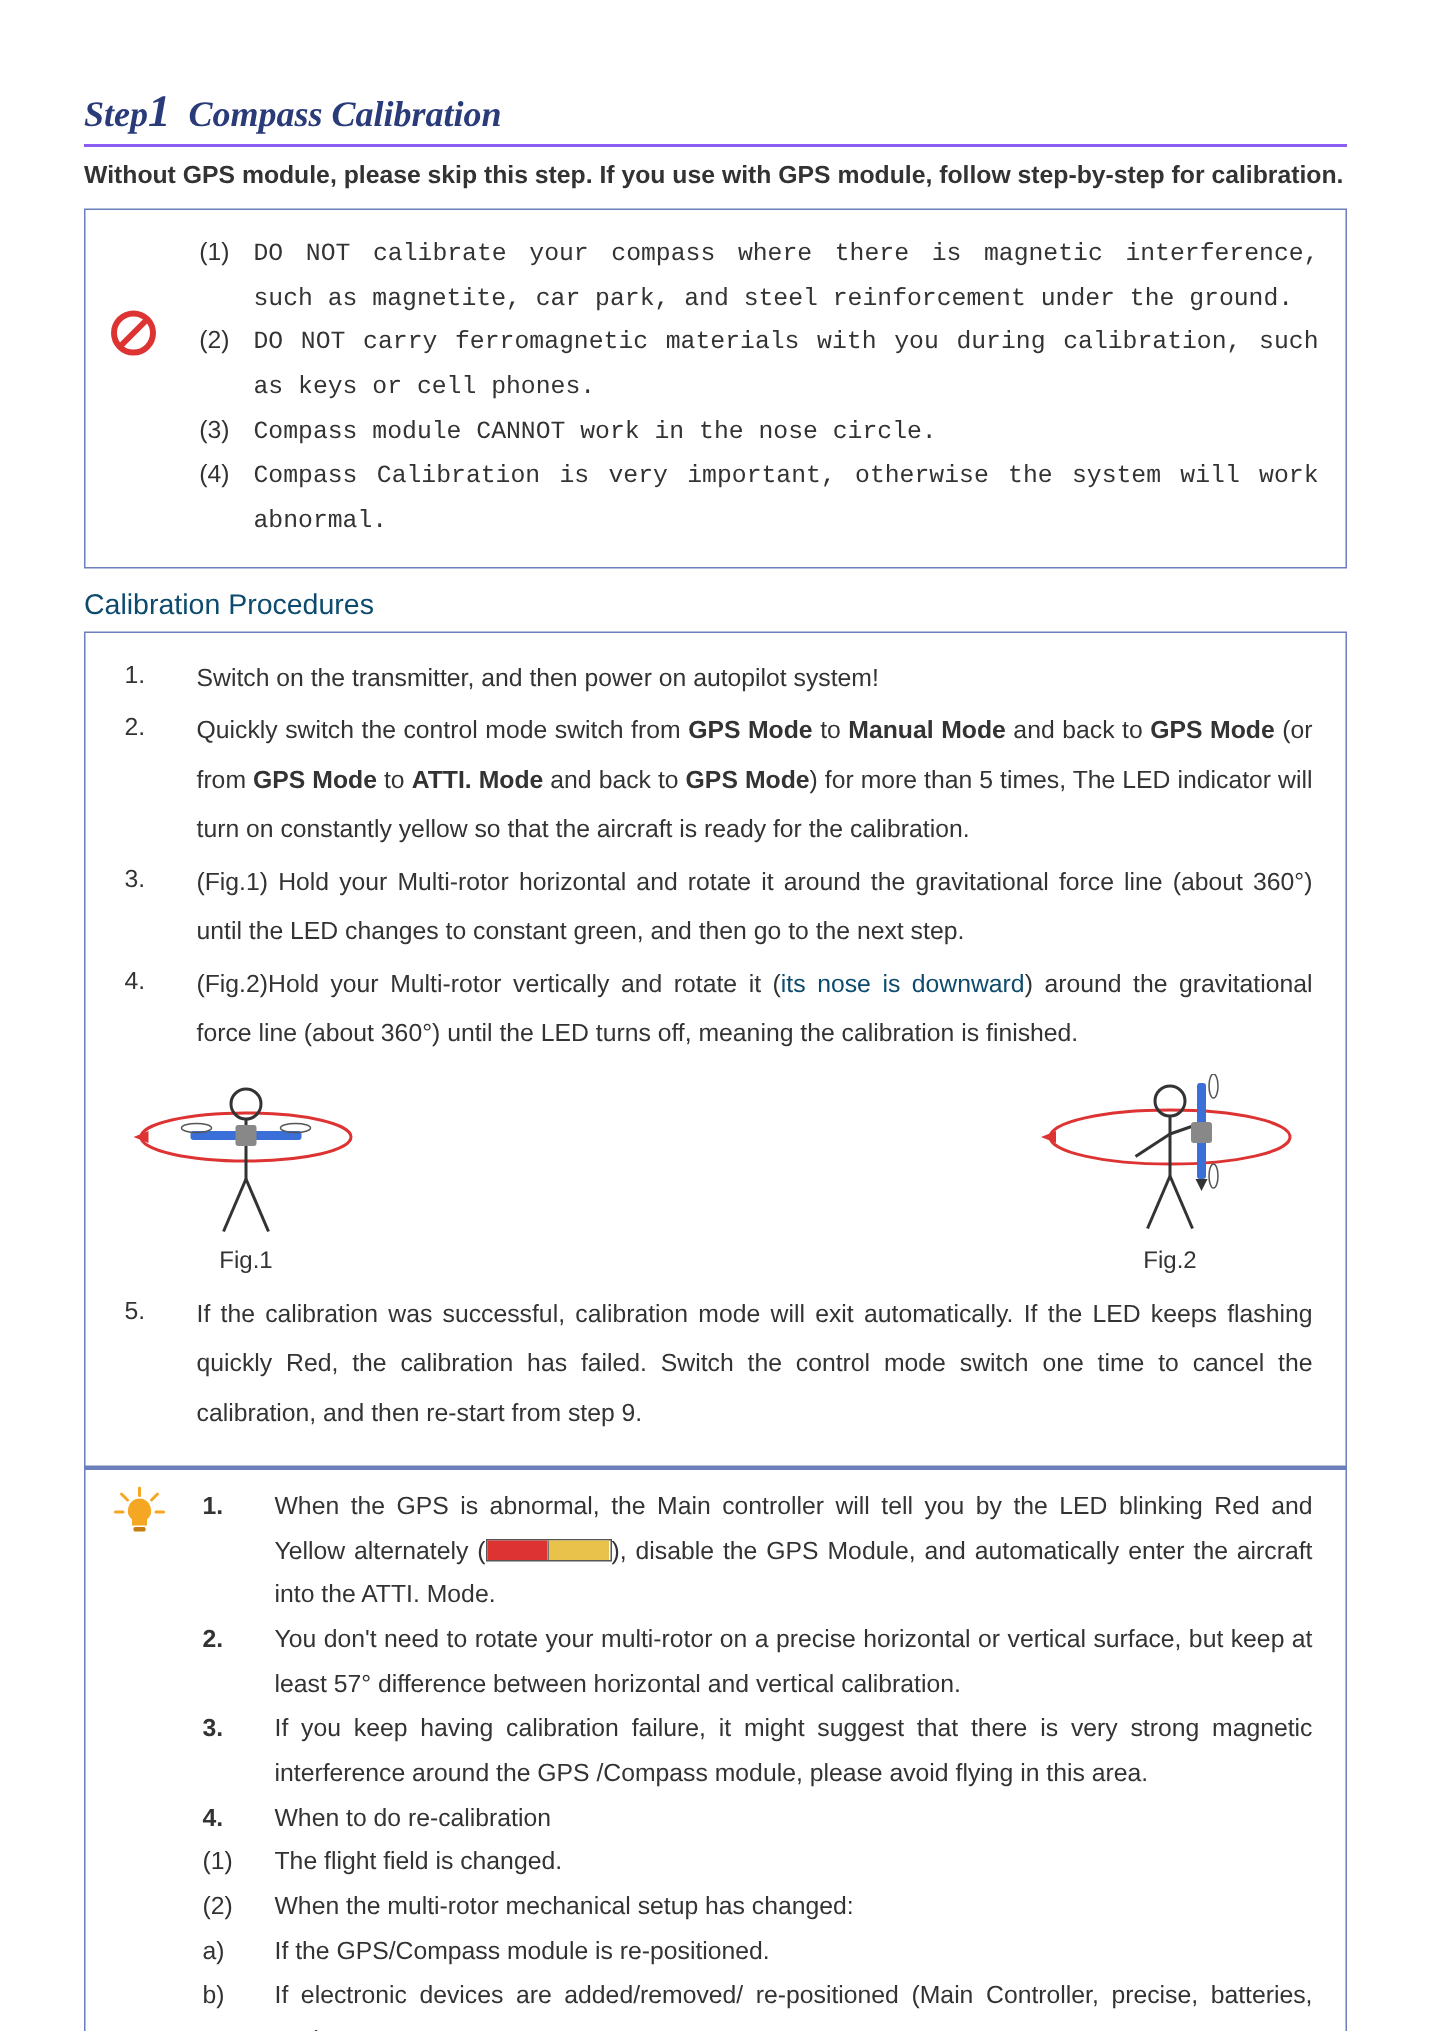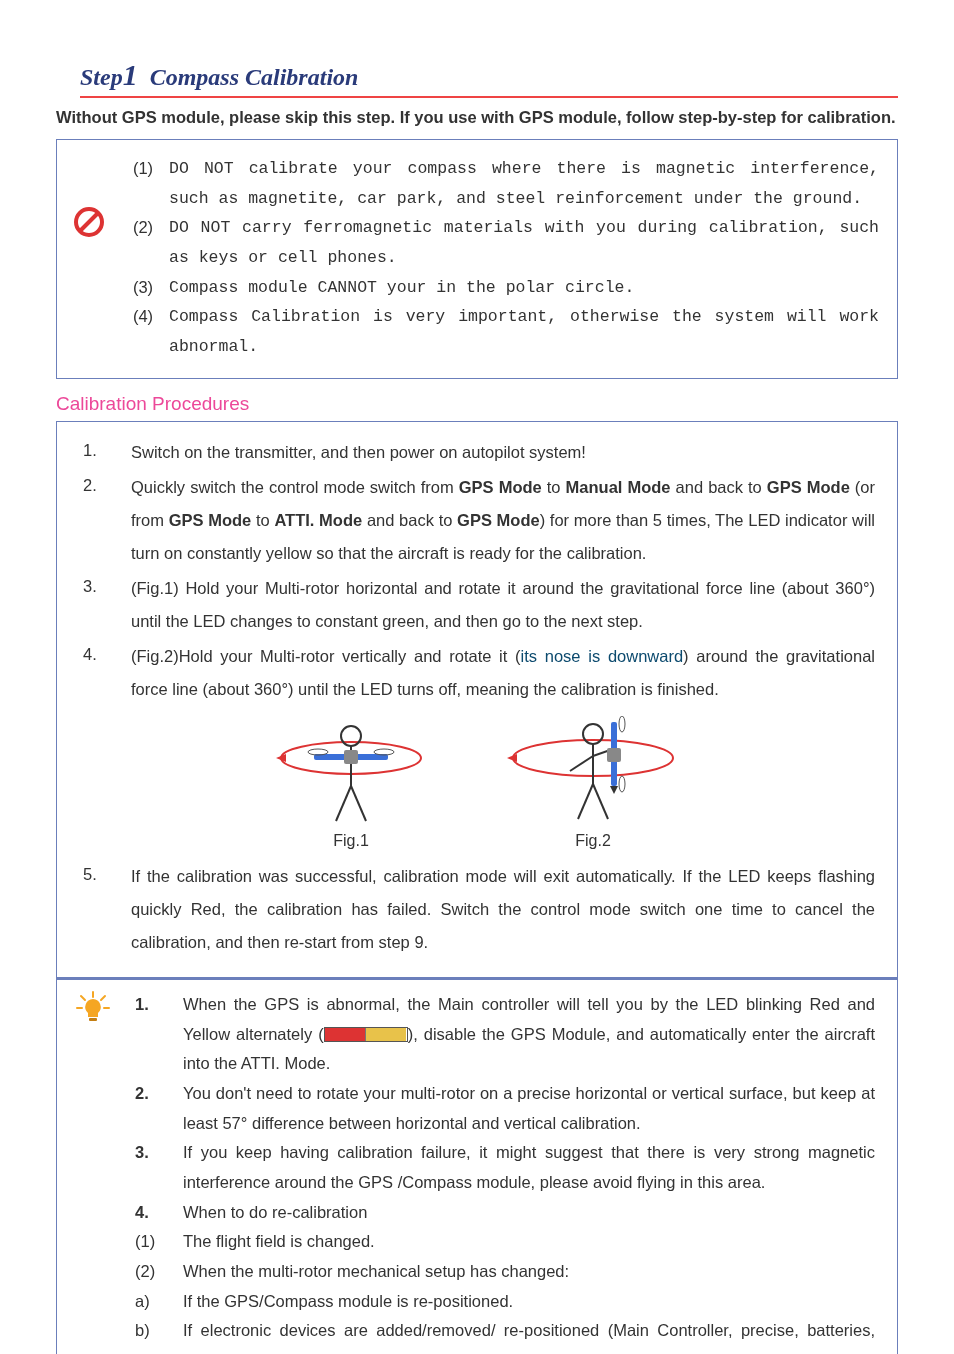--- a/index.html
+++ b/index.html
@@ -15,24 +15,23 @@
     box-sizing: border-box;
     width: 954px;
     padding: 58px 56px 0 56px;
   }
   .step-title {
     font-family: "Comic Sans MS", "Segoe Script", cursive;
     font-style: italic;
     font-weight: bold;
     color: #2a3b7a;
     font-size: 24px;
-    border-bottom: 2px solid #ef4444;
+    border-bottom: 2px solid #8b5cf6;
     padding-bottom: 4px;
     margin-bottom: 10px;
-    margin-left: 24px;
   }
   .step-title .big1 {
     font-size: 30px;
     font-style: italic;
   }
   .intro {
     font-size: 16.5px;
     margin: 6px 0 12px 0;
     font-weight: bold;
   }
@@ -67,40 +66,40 @@
   }
   .warn-list .num {
     width: 52px;
     flex: 0 0 52px;
     margin-left: 42px;
     text-align: center;
   }
   .warn-list .txt { flex: 1; font-family: Liberation Mono, monospace; }
   .subhead {
     font-size: 19px;
-    color: #ec4899;
+    color: #0c4a6e;
     margin: 12px 0 6px 0;
   }
   .proc-frame {
     border: 1px solid #6b7fbb;
     padding: 14px 22px 16px 22px;
   }
   .proc-list .num {
     width: 48px;
     flex: 0 0 48px;
     text-align: left;
     margin-left: 4px;
   }
   .proc-list .txt { flex: 1; line-height: 2.0; }
   .proc-list li { margin-bottom: 2px; }
   .em-bi { font-weight: bold; }
   .red { color: #0c4a6e; }
   .fig-row {
     display: flex;
-    justify-content: center;
+    justify-content: space-between;
     gap: 62px;
     margin: 10px 0 0 0;
   }
   .fig-col { text-align: center; }
   .fig-col svg { display: block; margin: 0 auto; }
   .fig-caption { font-size: 16px; margin-top: 6px; }
   .tips-frame {
     border: 1px solid #6b7fbb;
     border-top: 2px solid #6b7fbb;
     padding: 10px 22px 14px 22px;
@@ -159,21 +158,21 @@
       <li>
           <span class="num">(1)</span>
           <span class="txt">DO NOT calibrate your compass where there is magnetic interference, such as magnetite, car park, and steel reinforcement under the ground.</span>
         </li>
       <li>
           <span class="num">(2)</span>
           <span class="txt">DO NOT carry ferromagnetic materials with you during calibration, such as keys or cell phones.</span>
         </li>
       <li>
           <span class="num">(3)</span>
-          <span class="txt">Compass module CANNOT your in the polar circle.</span>
+          <span class="txt">Compass module CANNOT work in the nose circle.</span>
         </li>
       <li>
           <span class="num">(4)</span>
           <span class="txt">Compass Calibration is very important, otherwise the system will work abnormal.</span>
         </li>
     </ul>
   </div>
 
   <div class="subhead">Calibration Procedures</div>
 

